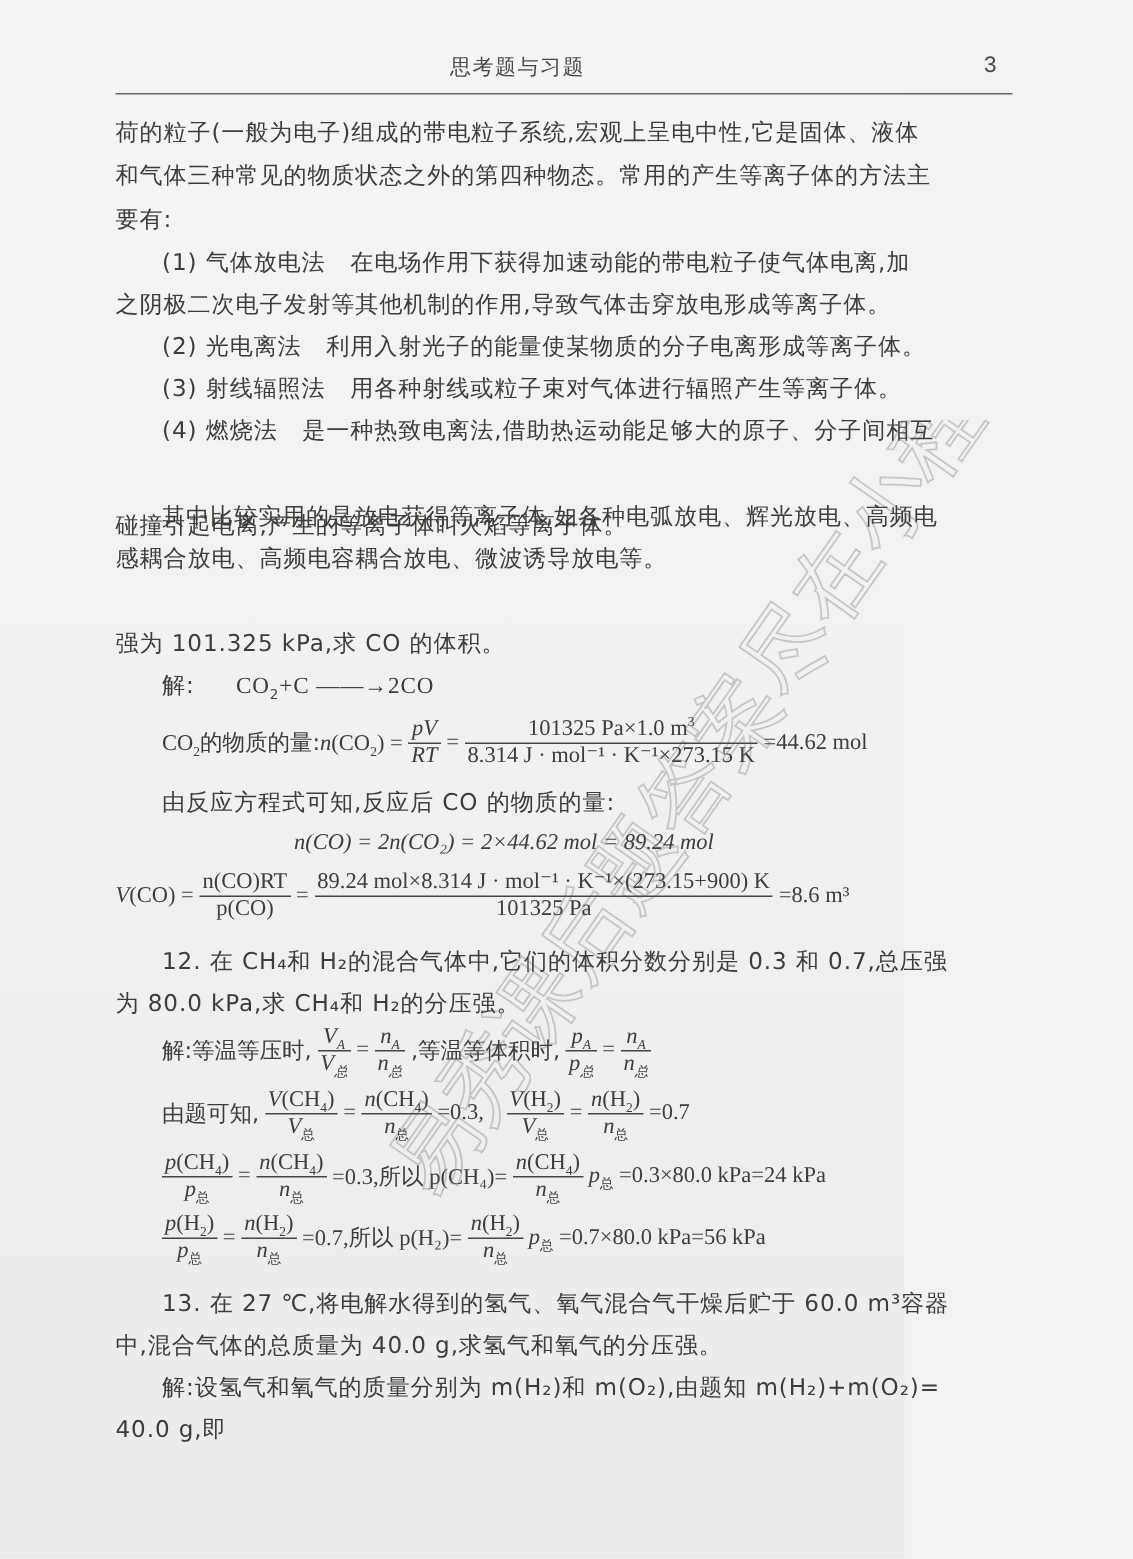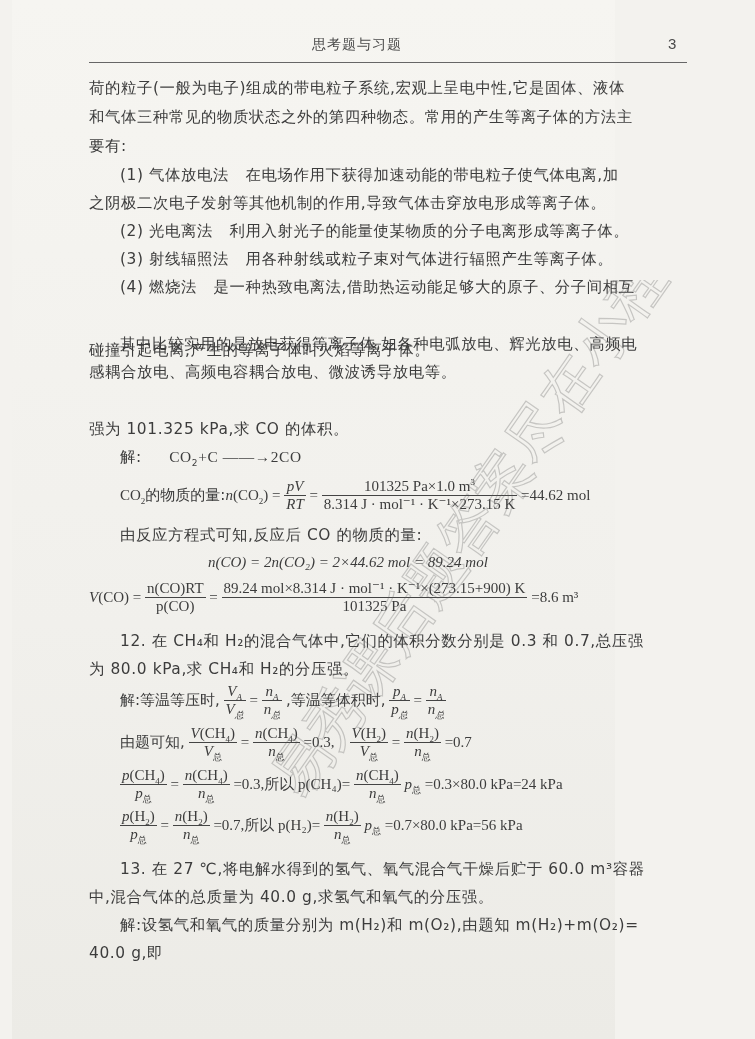--- a/index.html
+++ b/index.html
@@ -1,18 +1,18 @@
 <!DOCTYPE html>
 <html><head>
 <meta charset="utf-8">
 <style>
   html,body{margin:0;padding:0;}
   body{width:755px;height:1039px;background:#f3f2ee;position:relative;overflow:hidden;
        font-family:"DejaVu Serif","Liberation Serif",serif;color:#3a3a3a;}
-  .page{position:absolute;left:12px;top:0;width:603px;height:1039px;
+  .page{position:absolute;left:0;top:0;width:603px;height:1039px;
         background:linear-gradient(180deg,#f6f5f1 0%,#f1f0ec 60%,#ecebe6 100%);}
   .hdr-title{position:absolute;left:300px;top:36px;font-size:14px;color:#4a4a4a;letter-spacing:1px;
              font-family:"DejaVu Sans","Liberation Sans",sans-serif;}
   .hdr-num{position:absolute;left:656px;top:35px;font-size:15px;color:#4a4a4a;
            font-family:"Liberation Sans",sans-serif;}
   .hdr-rule{position:absolute;left:77px;top:62px;width:598px;height:1px;background:#666;}
   .ln{position:absolute;font-size:15.4px;white-space:nowrap;line-height:18px;letter-spacing:0.6px;
       font-family:"DejaVu Sans","Liberation Sans",sans-serif;color:#3c3c3c;}
   .m{font-family:"Liberation Serif","DejaVu Serif",serif;}
   .i{font-style:italic;font-family:"Liberation Serif",serif;}

